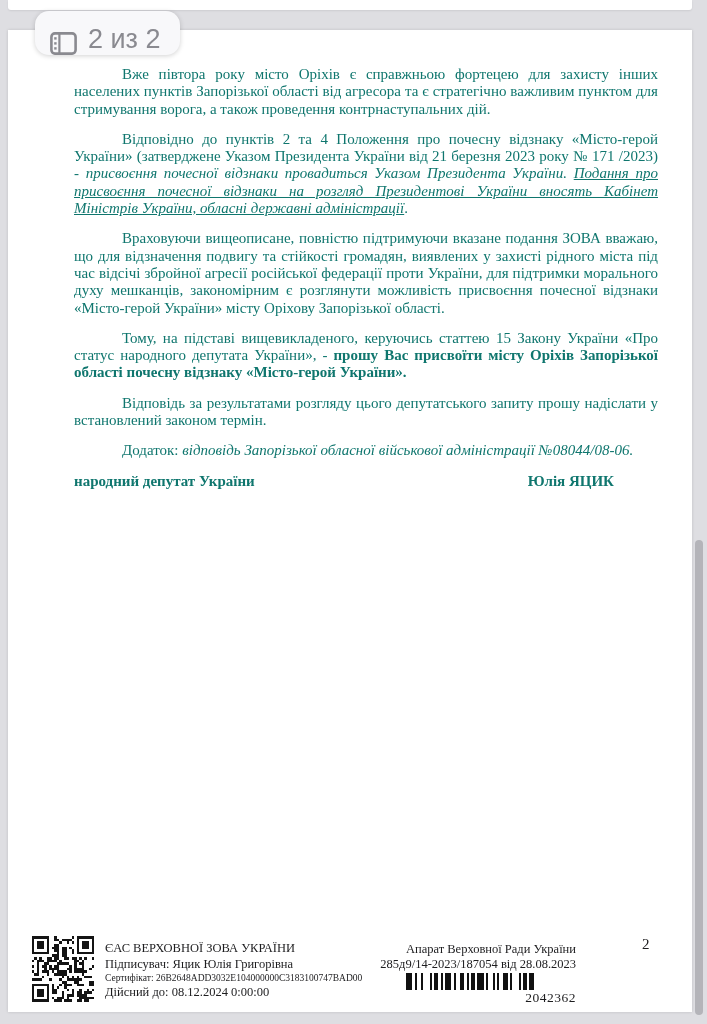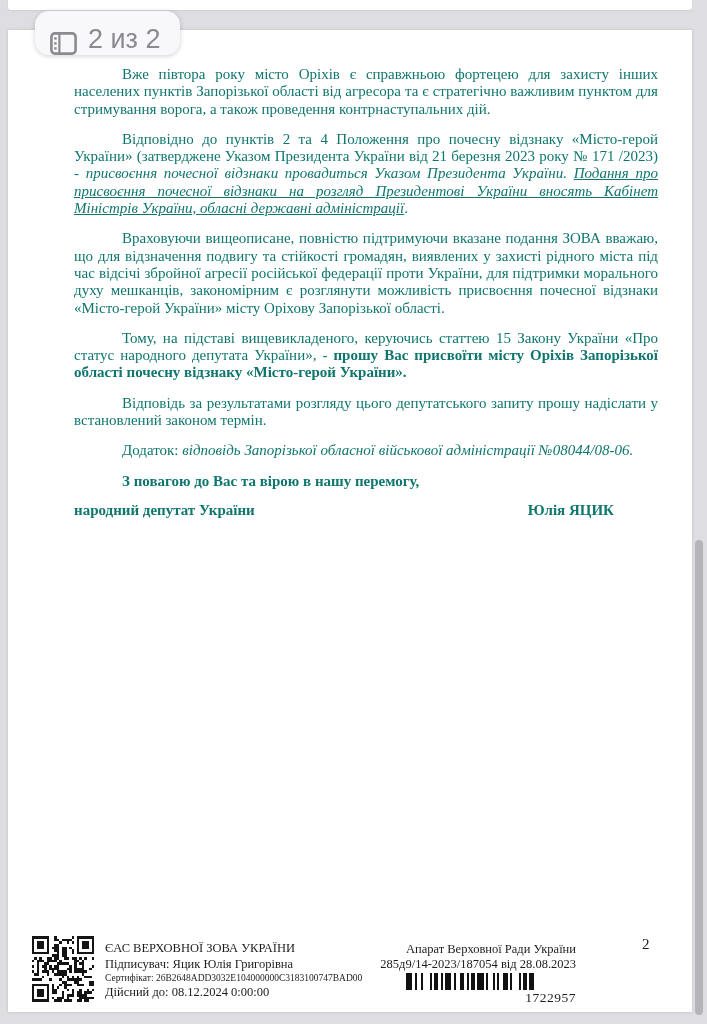--- a/index.html
+++ b/index.html
@@ -67,21 +67,20 @@
 
 <div class="page">
   <div class="content">
     <p class="doc">Вже півтора року місто Оріхів є справжньою фортецею для захисту інших населених пунктів Запорізької області від агресора та є стратегічно важливим пунктом для стримування ворога, а також проведення контрнаступальних дій.</p>
     <p class="doc"><span>Відповідно до пунктів 2 та 4 Положення про почесну відзнаку «Місто-герой України» (затверджене Указом Президента України від 21 березня 2023 року № 171 /2023) - </span><span class="it">присвоєння почесної відзнаки провадиться Указом Президента України. </span><span class="itu">Подання про присвоєння почесної відзнаки на розгляд Президентові України вносять Кабінет Міністрів України, обласні державні адміністрації</span><span>.</span></p>
     <p class="doc">Враховуючи вищеописане, повністю підтримуючи вказане подання ЗОВА вважаю, що для відзначення подвигу та стійкості громадян, виявлених у захисті рідного міста під час відсічі збройної агресії російської федерації проти України, для підтримки морального духу мешканців, закономірним є розглянути можливість присвоєння почесної відзнаки «Місто-герой України» місту Оріхову Запорізької області.</p>
     <p class="doc"><span>Тому, на підставі вищевикладеного, керуючись статтею 15 Закону України «Про статус народного депутата України», - </span><span class="b">прошу Вас присвоїти місту Оріхів Запорізької області почесну відзнаку «Місто-герой України».</span></p>
     <p class="doc">Відповідь за результатами розгляду цього депутатського запиту прошу надіслати у встановлений законом термін.</p>
     <p class="doc"><span>Додаток: </span><span class="it">відповідь Запорізької обласної військової адміністрації №08044/08-06.</span></p>
     <div class="sig">
-      <div class="sig-line1">З повагою до Вас та вірою в нашу перемогу,</div>
       <div class="sig-line2">
         <span>народний депутат України</span>
         <span class="sig-name">Юлія ЯЦИК</span>
       </div>
     </div>
   </div>
 
   <div class="footer-left">
     <div class="qr"><svg viewBox="0 0 25 25" width="62" height="66" preserveAspectRatio="none" shape-rendering="crispEdges" fill="#141414">
           <rect x="0" y="0" width="7" height="7"></rect>
@@ -324,21 +323,21 @@
           <rect x="80.06557377049181" y="0" width="2.1639344262295084" height="17"></rect>
           <rect x="86.55737704918033" y="0" width="2.1639344262295084" height="17"></rect>
           <rect x="90.88524590163935" y="0" width="2.1639344262295084" height="17"></rect>
           <rect x="97.37704918032787" y="0" width="4.327868852459017" height="17"></rect>
           <rect x="103.86885245901641" y="0" width="2.1639344262295084" height="17"></rect>
           <rect x="112.52459016393443" y="0" width="2.1639344262295084" height="17"></rect>
           <rect x="116.85245901639345" y="0" width="4.327868852459017" height="17"></rect>
           <rect x="123.34426229508198" y="0" width="4.327868852459017" height="17"></rect>
         </svg>
       </div>
-    <div class="barcode-num">1722957</div>
+    <div class="barcode-num">2042362</div>
   </div>
 
   <div class="page-num">2</div>
 </div>
 
 <div class="pill">
   <span>
     <svg width="27" height="23" viewBox="0 0 27 23" fill="none">
       <rect x="1.4" y="1.4" width="24.2" height="20.2" rx="3.5" stroke="#8a8a90" stroke-width="2.6"></rect>
       <line x1="9.4" y1="1.8" x2="9.4" y2="21.2" stroke="#8a8a90" stroke-width="2.2"></line>

